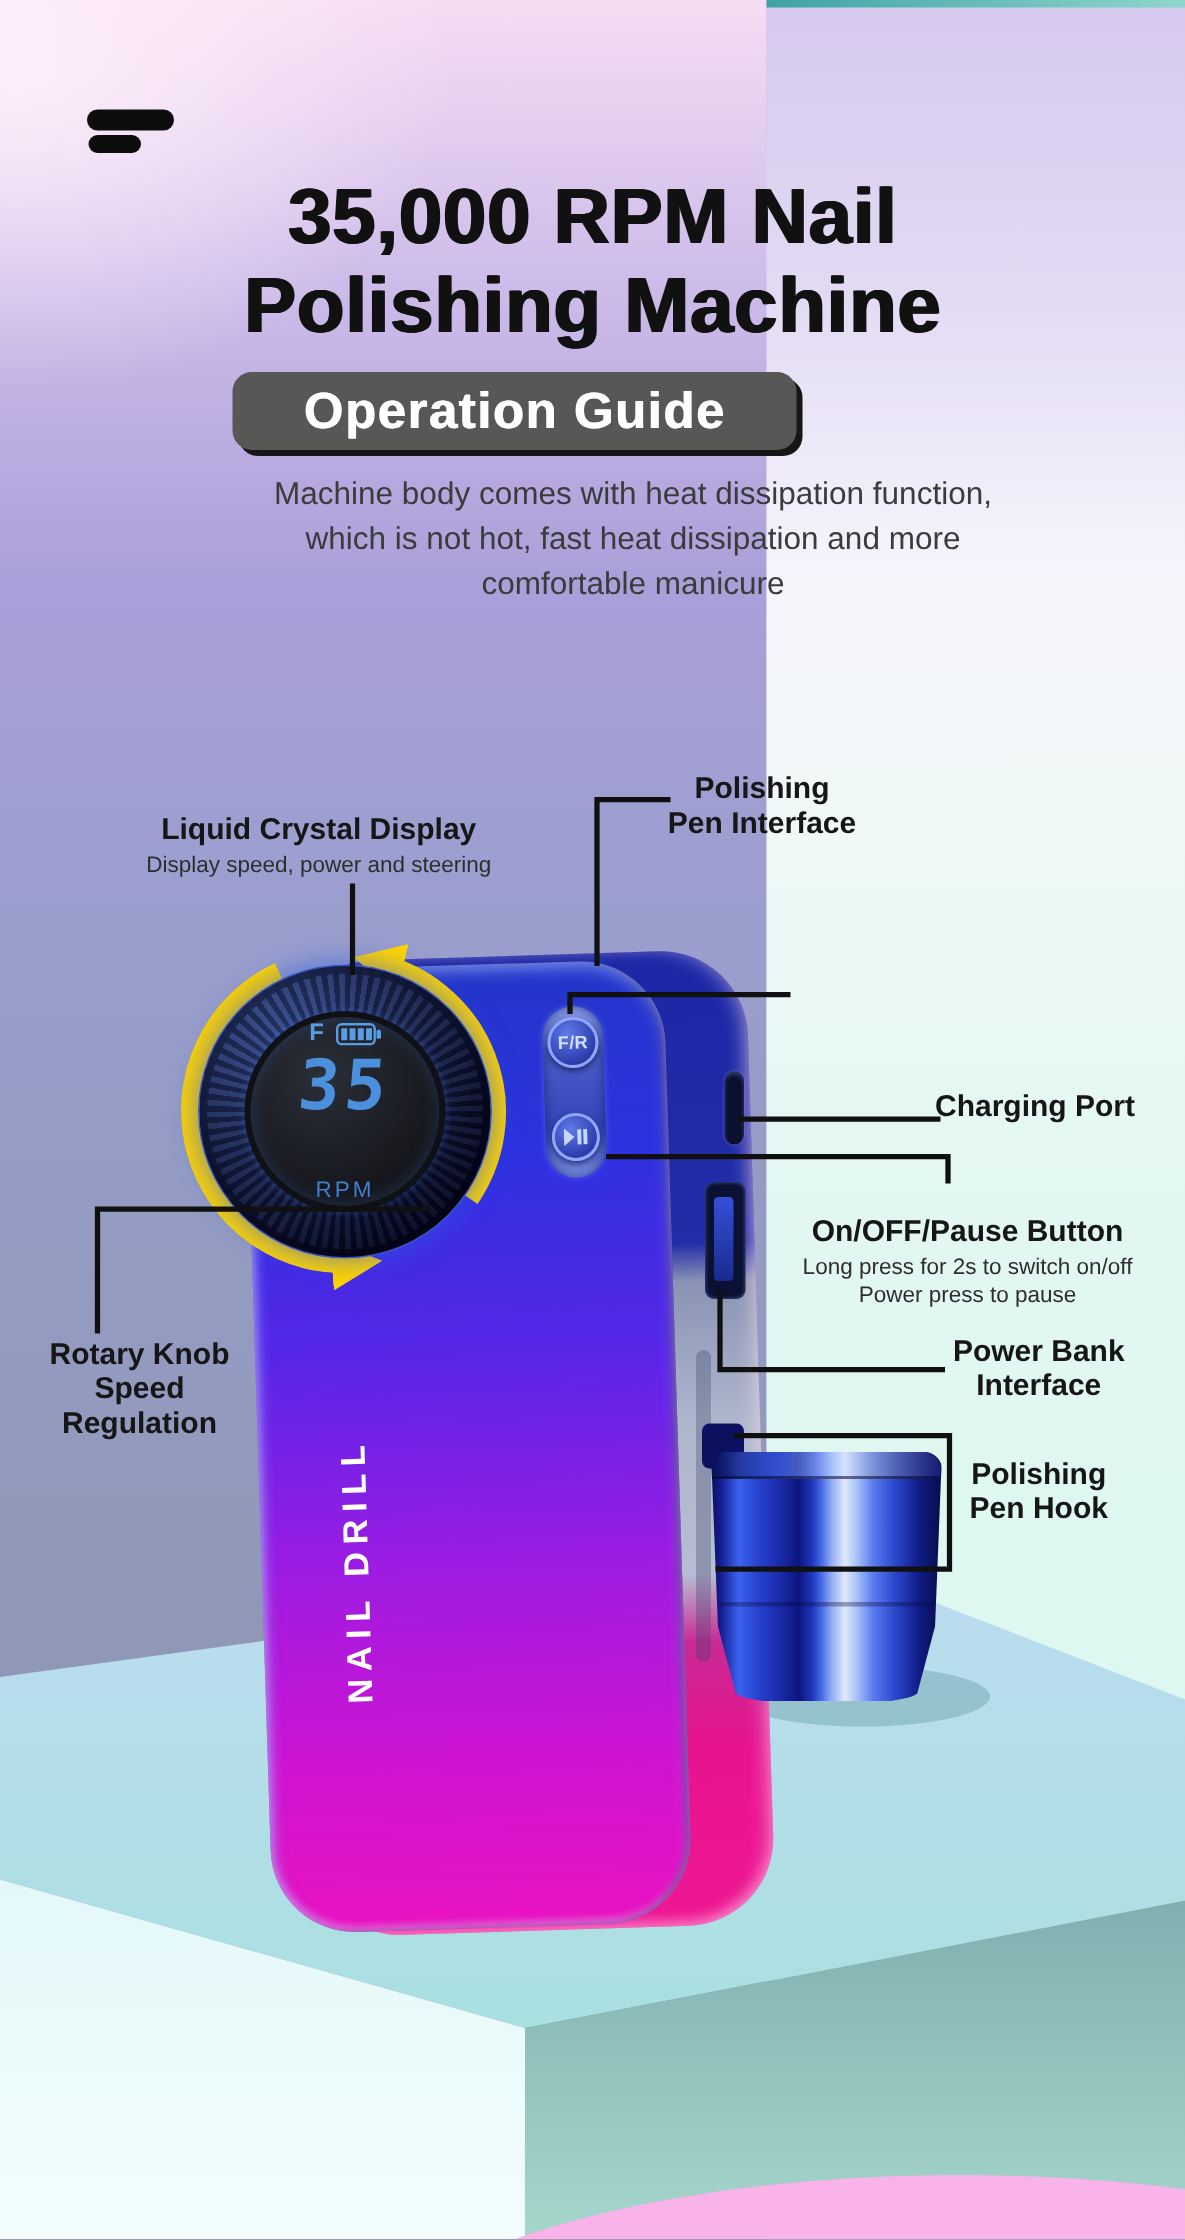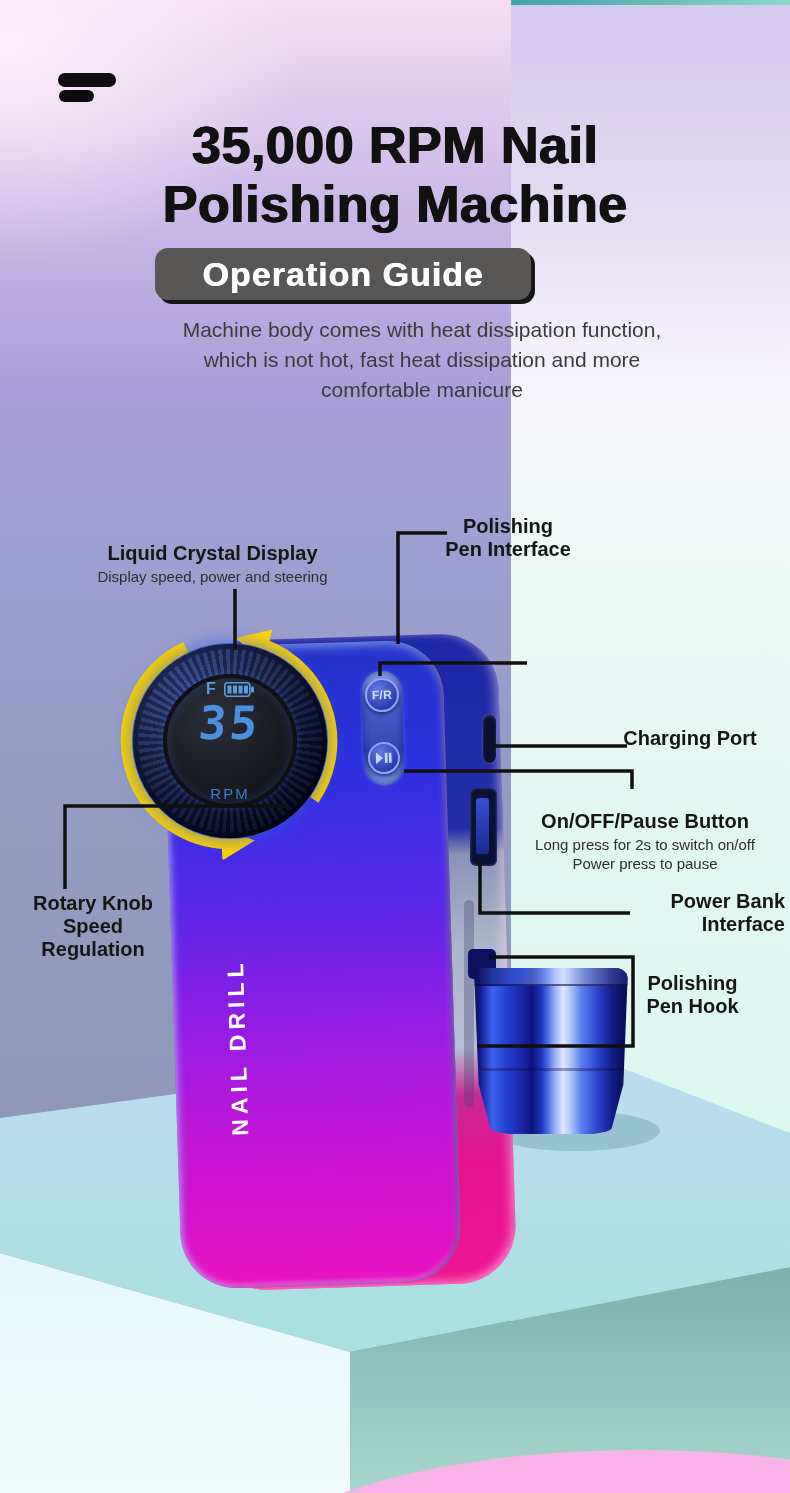--- a/index.html
+++ b/index.html
@@ -108,21 +108,21 @@
 
   
   .callout{z-index:9;text-align:center;color:#161616;}
   .callout .c-title{font-size:20px;font-weight:bold;line-height:23px;white-space:pre-line;}
   .callout .c-desc{font-size:15px;line-height:19px;color:#2e2e2e;margin-top:2px;white-space:pre-line;}
   .lbl-lcd{left:90px;top:542px;width:245px;}
   .lbl-pen-if{left:424px;top:515px;width:168px;}
   .lbl-fr{left:528px;top:641px;width:252px;}
   .lbl-charge{left:560px;top:727px;width:260px;}
   .lbl-onoff{left:510px;top:791px;width:270px;margin-top:19px;}
-  .lbl-bank{left:600px;top:890px;width:185px;text-align:right;}
+  .lbl-bank{left:600px;top:890px;width:185px;}
   .lbl-hook{left:615px;top:972px;width:155px;}
   .lbl-rotary{left:0px;top:892px;width:162px;margin-left:12px;}
 </style>
 </head>
 <body>
 
 <div class="stage">
 
   <div class="abs bg-left"></div>
   <div class="abs bg-right"></div>

